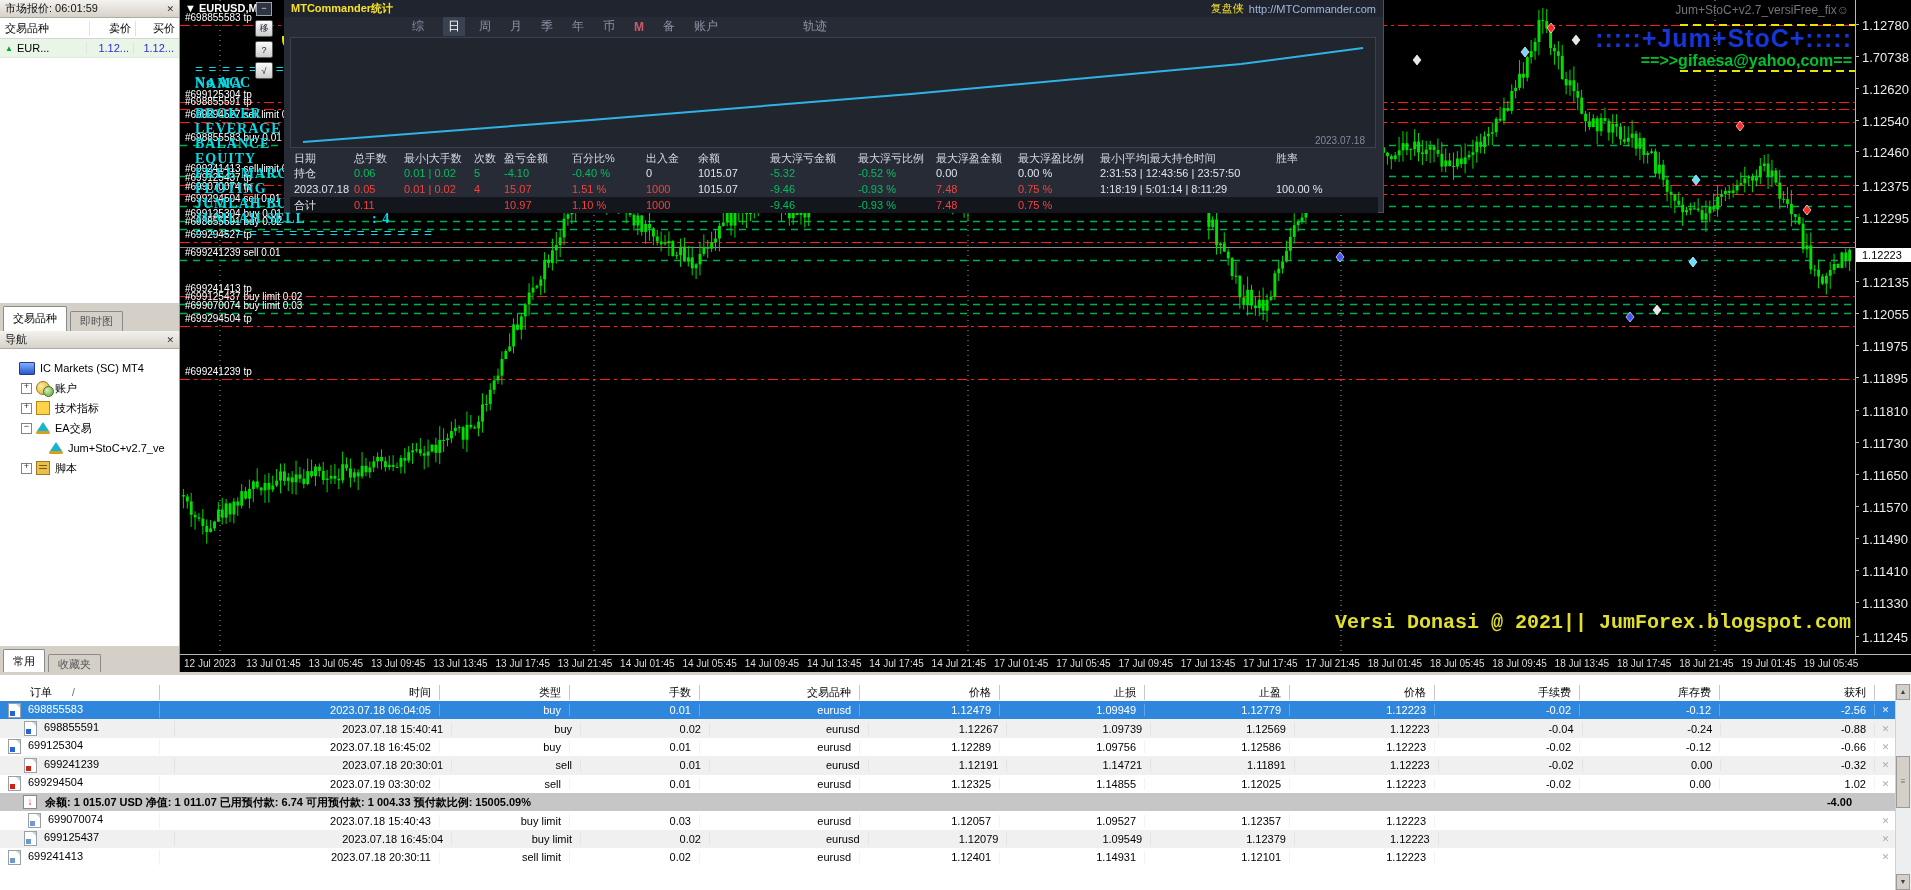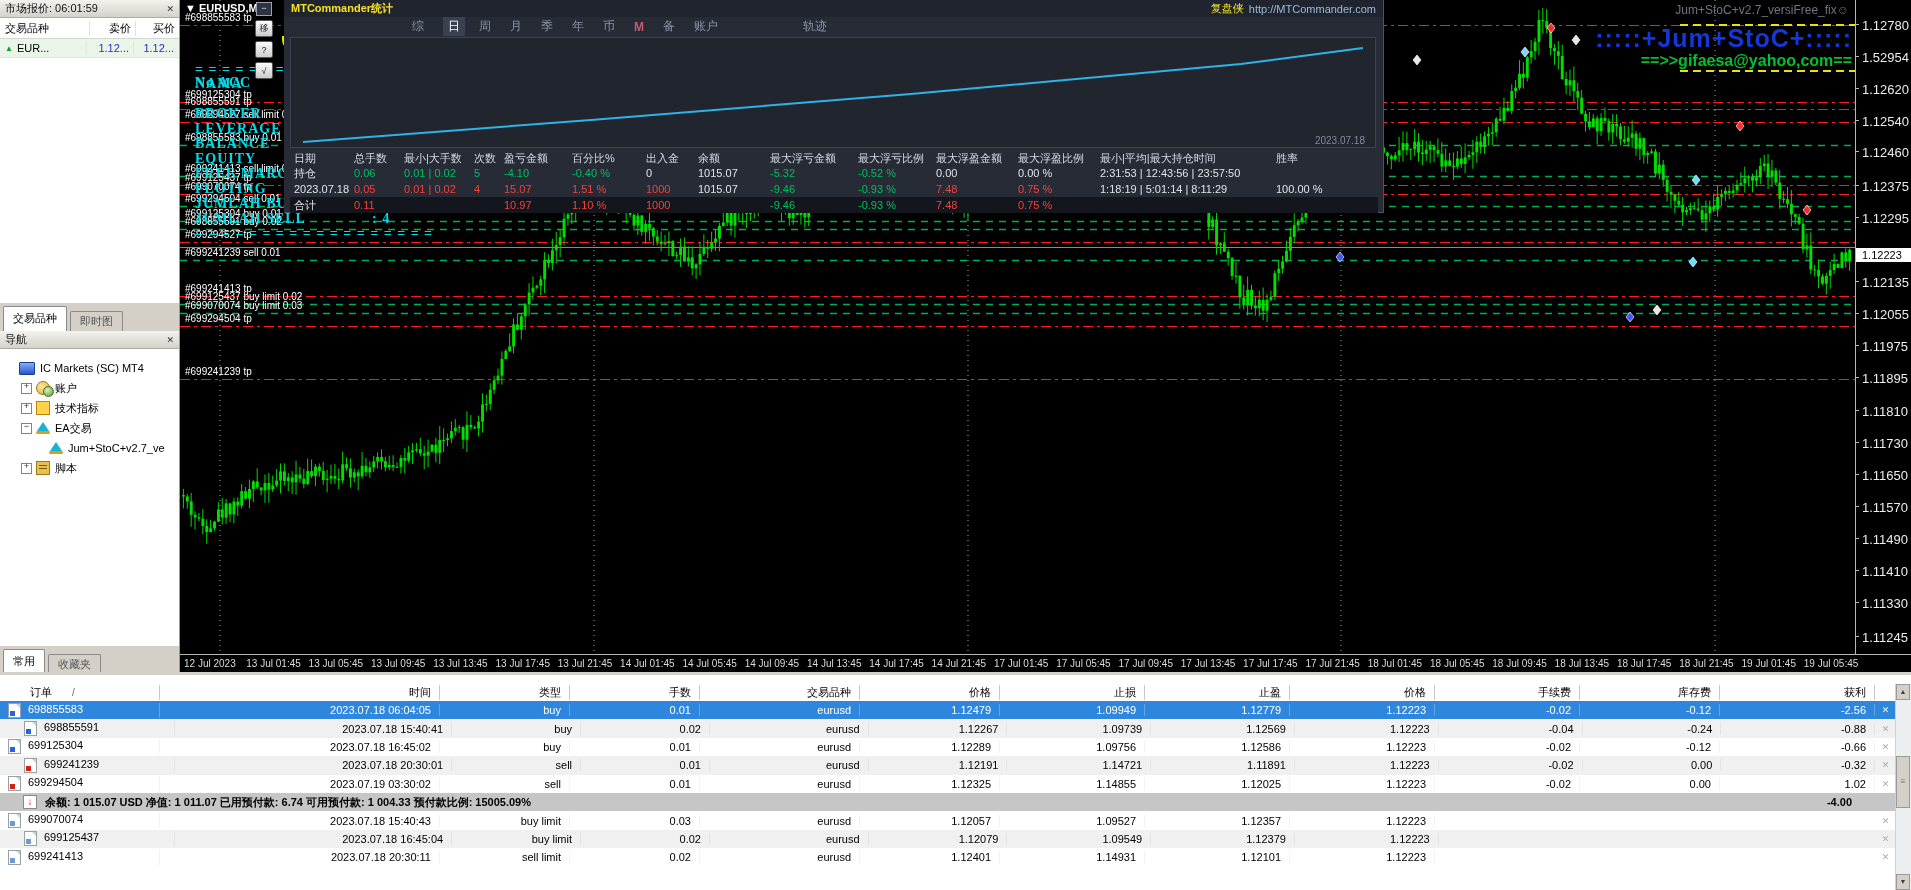--- a/index.html
+++ b/index.html
@@ -1067,20 +1067,21 @@
       <polygon points="1477,305 1481,310 1477,315 1473,310" fill="#e8e8e8" stroke="rgba(255,255,255,0.85)" stroke-width="0.8"></polygon>
       <polygon points="1160,252 1164,257 1160,262 1156,257" fill="#4455ff" stroke="rgba(255,255,255,0.85)" stroke-width="0.8"></polygon>
     </svg>
   <div class="chart-title">▼ EURUSD,M15</div>
   <div class="min-btn">−</div>
   <div class="ybar"></div>
   <div class="yarc"></div>
   <div class="watermark">Jum+StoC+v2.7_versiFree_fix☺</div>
   <div class="sig-blue">:::::+Jum+StoC+:::::</div>
   <div class="sig-green">==&gt;&gt;gifaesa@yahoo,com==</div>
+  <div class="donation">Versi Donasi @ 2021|| JumForex.blogspot.com</div>
   <div class="axis-v"></div>
   <div class="time-axis" id="time-axis">
       <div class="tlabel" style="left: 4px;">12 Jul 2023</div>
       <div class="tlabel" style="left: 66.3px;">13 Jul 01:45</div>
       <div class="tlabel" style="left: 128.6px;">13 Jul 05:45</div>
       <div class="tlabel" style="left: 190.9px;">13 Jul 09:45</div>
       <div class="tlabel" style="left: 253.2px;">13 Jul 13:45</div>
       <div class="tlabel" style="left: 315.5px;">13 Jul 17:45</div>
       <div class="tlabel" style="left: 377.8px;">13 Jul 21:45</div>
       <div class="tlabel" style="left: 440.1px;">14 Jul 01:45</div>
@@ -1117,21 +1118,21 @@
     <div class="oline-label" style="left: 5px; top: 208px;">#699125304 buy 0.01</div>
     <div class="oline-label" style="left: 5px; top: 216px;">#698855591 buy 0.02</div>
     <div class="oline-label" style="left: 5px; top: 229px;">#699294527 tp</div>
     <div class="oline-label" style="left: 5px; top: 247px;">#699241239 sell 0.01</div>
     <div class="oline-label" style="left: 5px; top: 283px;">#699241413 tp</div>
     <div class="oline-label" style="left: 5px; top: 291px;">#699125437 buy limit 0.02</div>
     <div class="oline-label" style="left: 5px; top: 300px;">#699070074 buy limit 0.03</div>
     <div class="oline-label" style="left: 5px; top: 313px;">#699294504 tp</div>
     <div class="oline-label" style="left: 5px; top: 366px;">#699241239 tp</div>
     <div class="plabel" style="top: 18px;">1.12780</div>
-    <div class="plabel" style="top: 50px;">1.52954</div>
+    <div class="plabel" style="top: 50px;">1.70738</div>
     <div class="plabel" style="top: 82px; text-align: center;">1.12620</div>
     <div class="plabel" style="top: 114px;">1.12540</div>
     <div class="plabel" style="top: 145px;">1.12460</div>
     <div class="plabel" style="top: 179px;">1.12375</div>
     <div class="plabel" style="top: 211px;">1.12295</div>
     <div class="plabel" style="top: 275px;">1.12135</div>
     <div class="plabel" style="top: 307px;">1.12055</div>
     <div class="plabel" style="top: 339px;">1.11975</div>
     <div class="plabel" style="top: 371px;">1.11895</div>
     <div class="plabel" style="top: 404px;">1.11810</div>
@@ -1357,21 +1358,21 @@
         <span class="tcell" style="width: 140px;">0.00</span>
         <span class="tcell" style="width: 155px;">1.02</span>
         <span class="xbtn">✕</span>
       </div>
       <div class="balance-row">
         <span class="bal-icon">↓</span>
         <span>余额: 1 015.07 USD  净值: 1 011.07  已用预付款: 6.74  可用预付款: 1 004.33  预付款比例: 15005.09%</span>
         <span class="bal-profit">-4.00</span>
       </div>
       <div class="trow">
-        <span class="tcell first" style="width: 160px;">
+        <span class="tcell first" style="width: 160px; padding-left: 20px;">
           <span class="doc gray"></span>
           <span>699070074</span>
         </span>
         <span class="tcell" style="width: 280px;">2023.07.18 15:40:43</span>
         <span class="tcell" style="width: 130px;">buy limit</span>
         <span class="tcell" style="width: 130px;">0.03</span>
         <span class="tcell" style="width: 160px;">eurusd</span>
         <span class="tcell" style="width: 140px;">1.12057</span>
         <span class="tcell" style="width: 145px;">1.09527</span>
         <span class="tcell" style="width: 145px;">1.12357</span>

